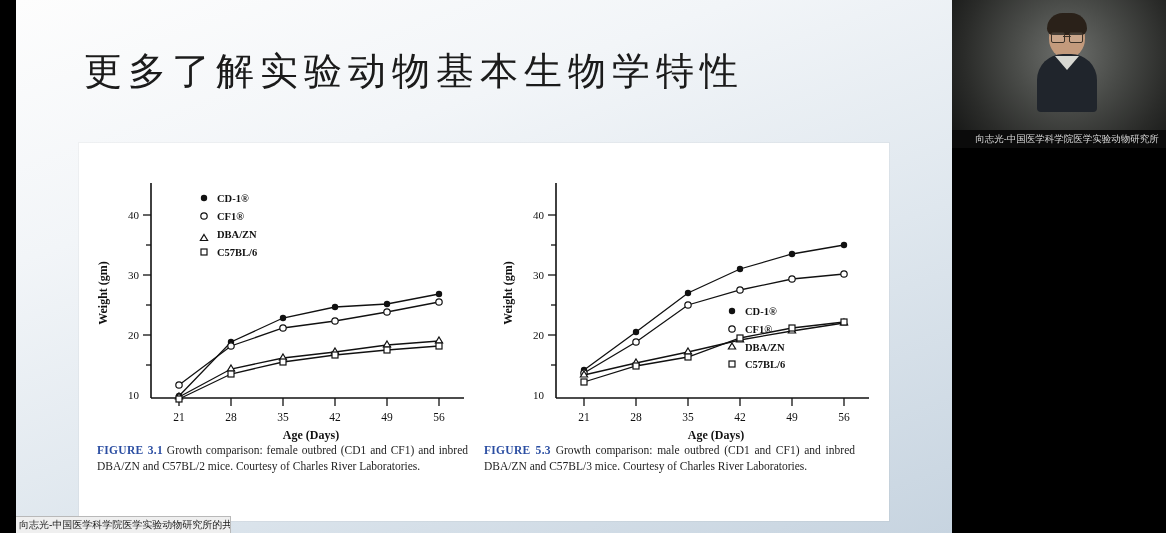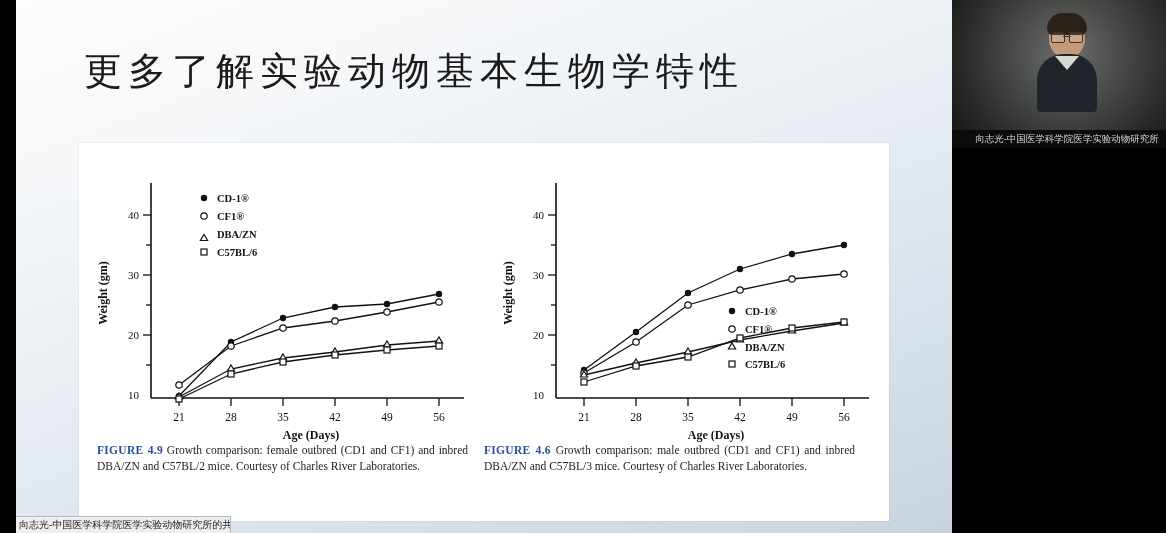--- a/index.html
+++ b/index.html
@@ -409,25 +409,25 @@
               <text x="261" y="208">DBA/ZN</text>
               <rect x="245" y="218" width="6" height="6" fill="#fff" stroke="#111" stroke-width="1.2"></rect>
               <text x="261" y="225">C57BL/6</text>
             </g>
           </svg>
         </div>
       </div>
 
       <div class="captions-row">
         <div class="caption">
-          <span class="fignum">FIGURE 4.9</span>
+          <span class="fignum">FIGURE 3.1</span>
           <span>Growth comparison: female outbred (CD1 and CF1) and inbred DBA/ZN and C57BL/2 mice. </span><span class="ital">Courtesy of Charles River Laboratories.</span>
         </div>
         <div class="caption">
-          <span class="fignum">FIGURE 4.6</span>
+          <span class="fignum">FIGURE 5.3</span>
           <span>Growth comparison: male outbred (CD1 and CF1) and inbred DBA/ZN and C57BL/3 mice. </span><span class="ital">Courtesy of Charles River Laboratories.</span>
         </div>
       </div>
     </div>
 
     <div class="share-bar">
       <span>向志光-中国医学科学院医学实验动物研究所的共享屏幕</span>
     </div>
   </div>
 

